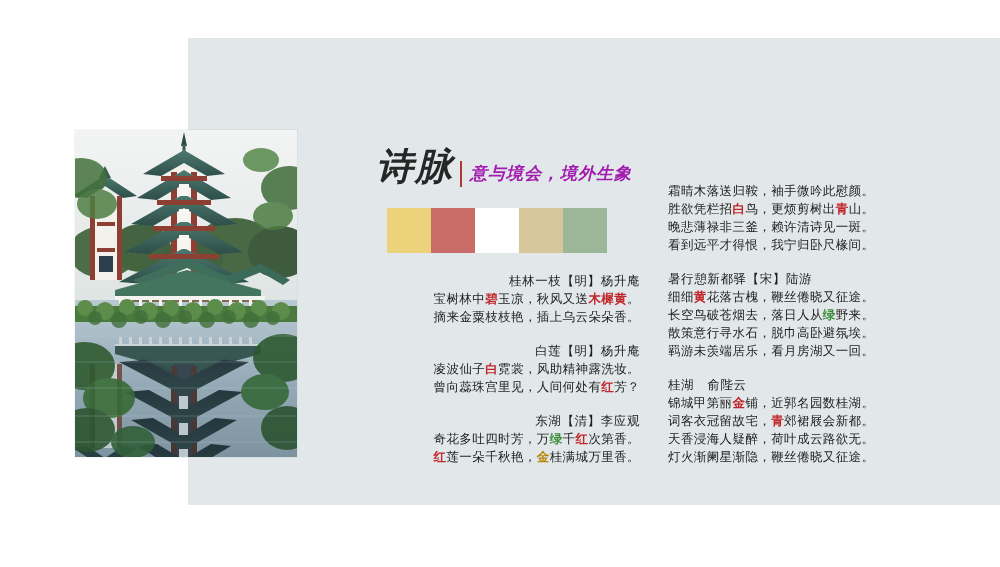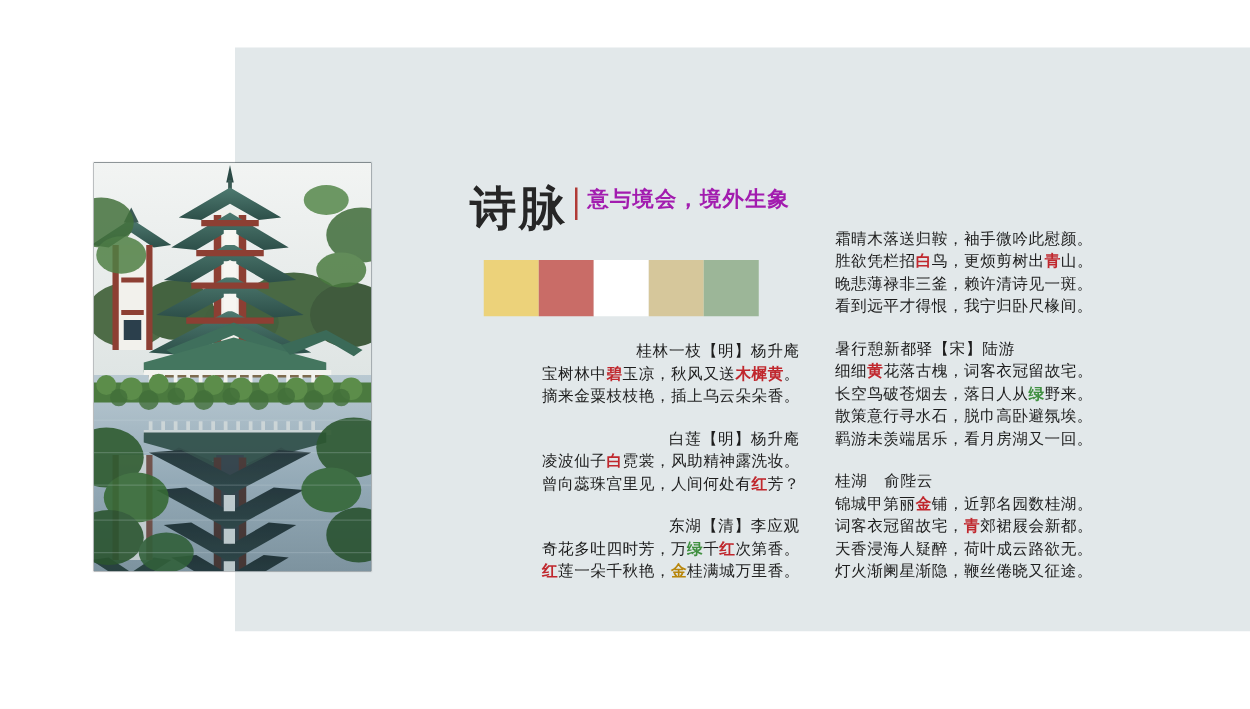--- a/index.html
+++ b/index.html
@@ -37,21 +37,22 @@
     box-shadow: 0 0 0 1px rgba(0,0,0,0.04);
   }
   .photo svg { display: block; }
 
   
   .header {
     position: absolute;
     left: 376px;
     top: 148px;
     display: flex;
-    align-items: flex-start;
+    align-items: flex-end;
+    font-style: italic;
   }
   .brand-title {
     font-size: 37px;
     font-weight: bold;
     color: #262626;
     letter-spacing: 2px;
     line-height: 1;
     font-family: "DejaVu Serif", "Liberation Serif", serif;
   }
   .brand-divider {
@@ -355,21 +356,21 @@
   </div>
 <div class="col col-right" id="col-right">
     <div class="poem">
       <div class="poem-line"><span>霜晴木落送归鞍，袖手微吟此慰颜。</span></div>
       <div class="poem-line"><span>胜欲凭栏招</span><span class="hl-red">白</span><span>鸟，更烦剪树出</span><span class="hl-red">青</span><span>山。</span></div>
       <div class="poem-line"><span>晚悲薄禄非三釜，赖许清诗见一斑。</span></div>
       <div class="poem-line"><span>看到远平才得恨，我宁归卧尺椽间。</span></div>
     </div>
     <div class="poem">
       <div class="poem-title">暑行憩新都驿【宋】陆游</div>
-      <div class="poem-line"><span>细细</span><span class="hl-red">黄</span><span>花落古槐，词客衣冠留故宅。</span></div>
+      <div class="poem-line"><span>细细</span><span class="hl-red">黄</span><span>花落古槐，鞭丝倦晓又征途。</span></div>
       <div class="poem-line"><span>长空鸟破苍烟去，落日人从</span><span class="hl-green">绿</span><span>野来。</span></div>
       <div class="poem-line"><span>散策意行寻水石，脱巾高卧避氛埃。</span></div>
       <div class="poem-line"><span>羁游未羡端居乐，看月房湖又一回。</span></div>
     </div>
     <div class="poem">
       <div class="poem-title">桂湖　俞陛云</div>
       <div class="poem-line"><span>锦城甲第丽</span><span class="hl-red">金</span><span>铺，近郭名园数桂湖。</span></div>
       <div class="poem-line"><span>词客衣冠留故宅，</span><span class="hl-red">青</span><span>郊裙屐会新都。</span></div>
       <div class="poem-line"><span>天香浸海人疑醉，荷叶成云路欲无。</span></div>
       <div class="poem-line"><span>灯火渐阑星渐隐，鞭丝倦晓又征途。</span></div>

